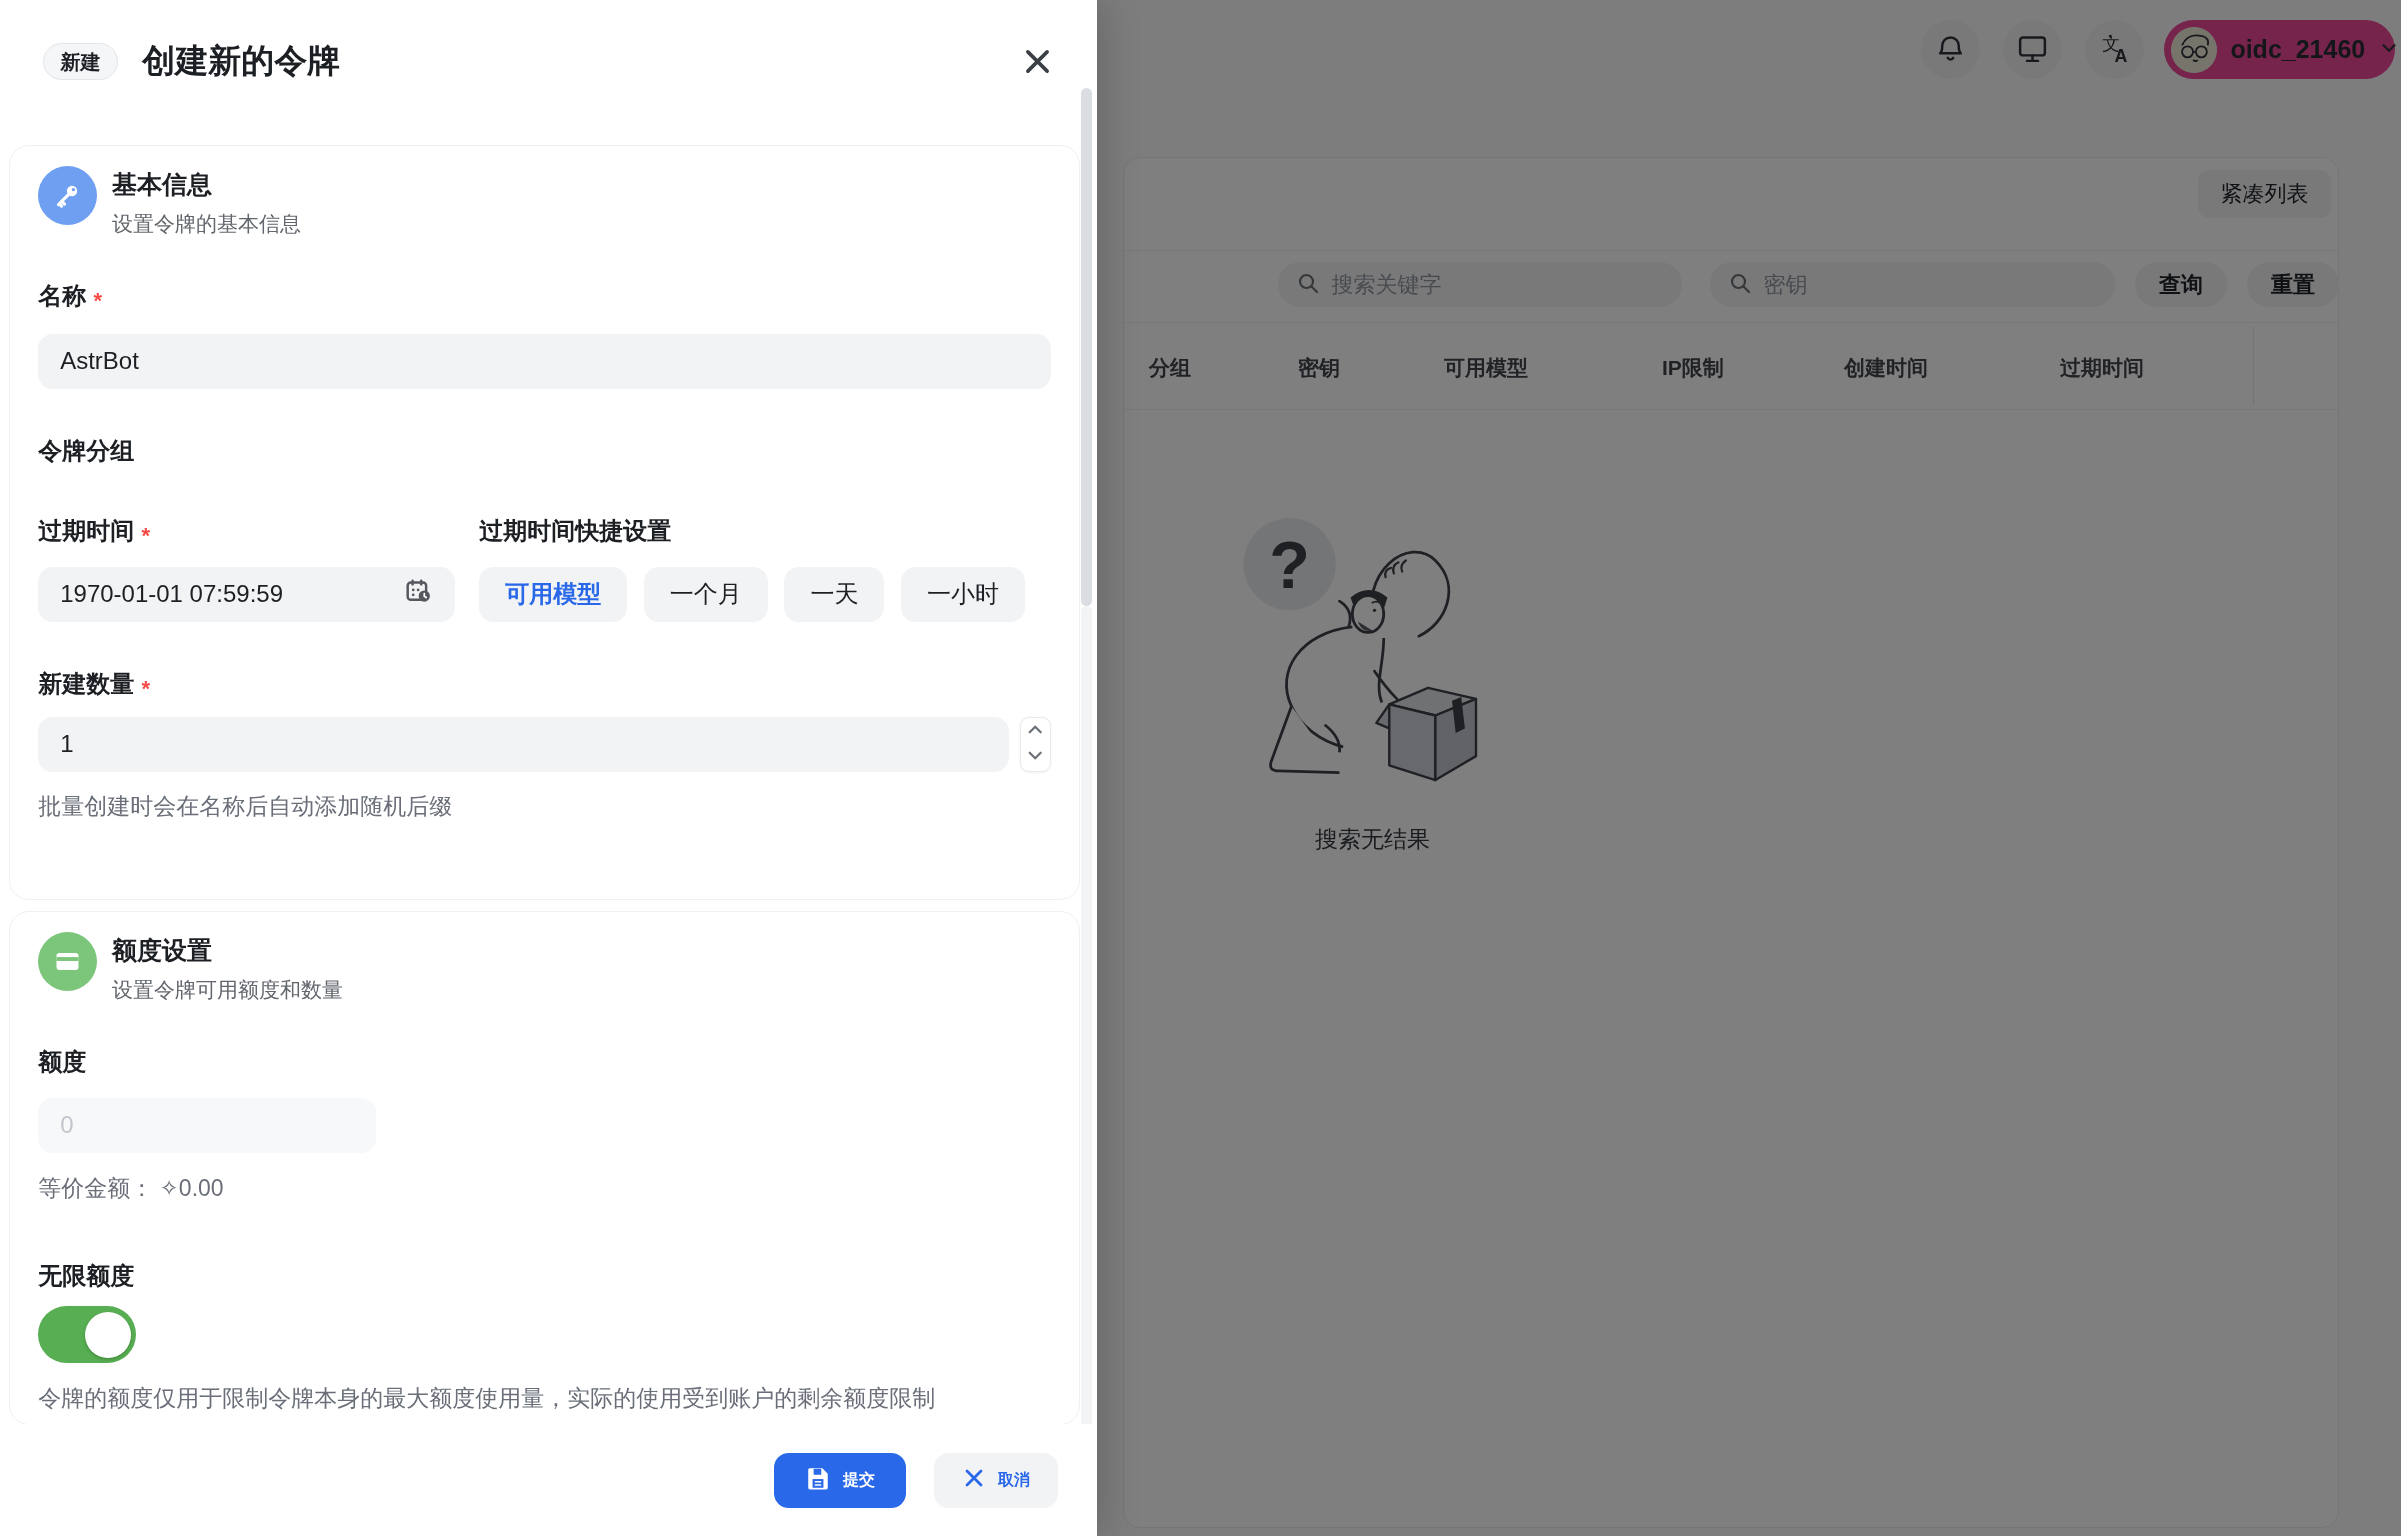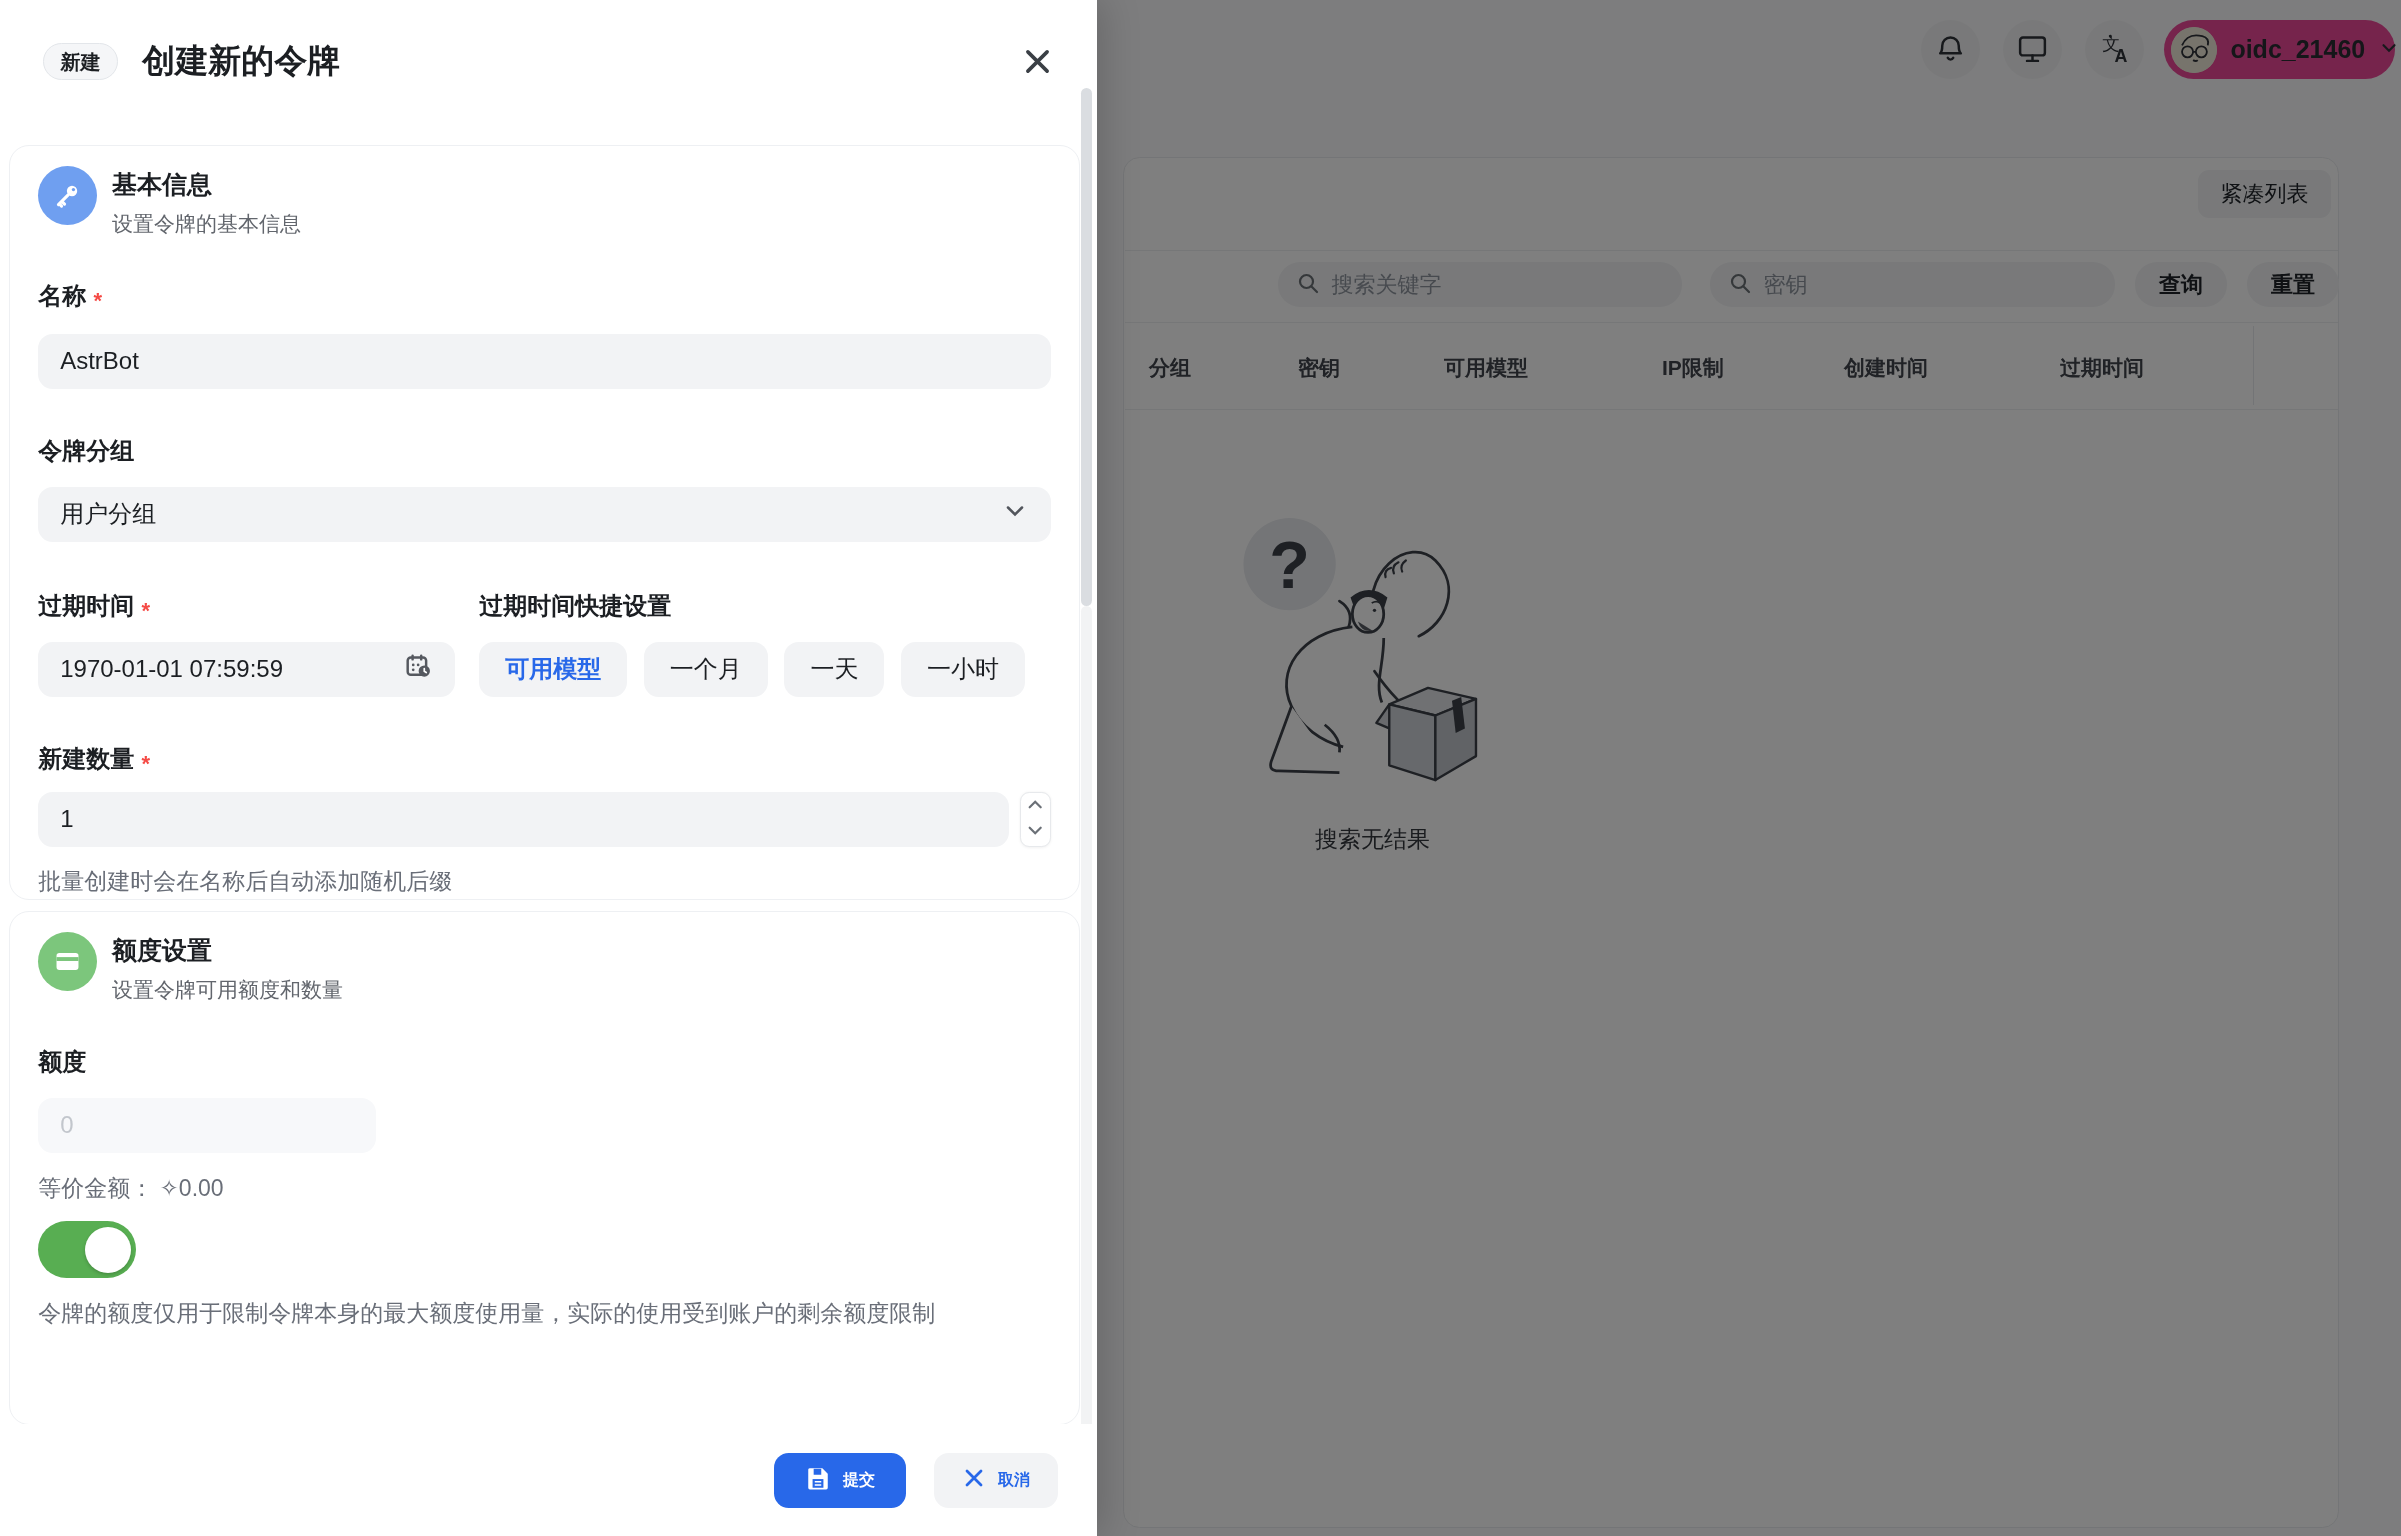--- a/index.html
+++ b/index.html
@@ -261,28 +261,20 @@
       <div class="flabel m-name-label">
         <span>名称</span>
           <span class="req">*</span>
       </div>
       <div class="finput m-name-input">
         <input value="AstrBot" style="">
       </div>
 
       <div class="flabel m-group-label">
         <span>令牌分组</span>
-      </div>
-      <div class="finput m-group-input">
-        <span>用户分组</span>
-        <span>
-          <svg width="28" height="28" viewBox="0 0 24 24" fill="none" stroke="#52555c" stroke-width="2.2" stroke-linecap="round">
-              <path d="M6 9l6 6 6-6"></path>
-            </svg>
-        </span>
       </div>
 
       <div class="row-expire">
         <div class="col-expire">
           <div class="flabel">
             <span>过期时间</span>
               <span class="req">*</span>
           </div>
           <div class="finput m-under-label" style="justify-content:space-between;">
             <input style="width: 304px;" value="1970-01-01 07:59:59">
@@ -351,20 +343,23 @@
       </div>
 
       <div class="flabel m-quota-label">
         <span>额度</span>
       </div>
       <div class="finput quotainput">
         <input placeholder="0" style="">
       </div>
       <div class="helper m-equiv">等价金额： ✧0.00</div>
 
+      <div class="flabel m-unlim-label">
+        <span>无限额度</span>
+      </div>
       <div class="toggle">
         <span class="knob"></span>
       </div>
       <div class="helper m-quota-help">令牌的额度仅用于限制令牌本身的最大额度使用量，实际的使用受到账户的剩余额度限制</div>
     </div>
 
     <div class="vscroll"></div>
     <div class="vtrack"></div>
     <div class="hscroll"></div>
 

